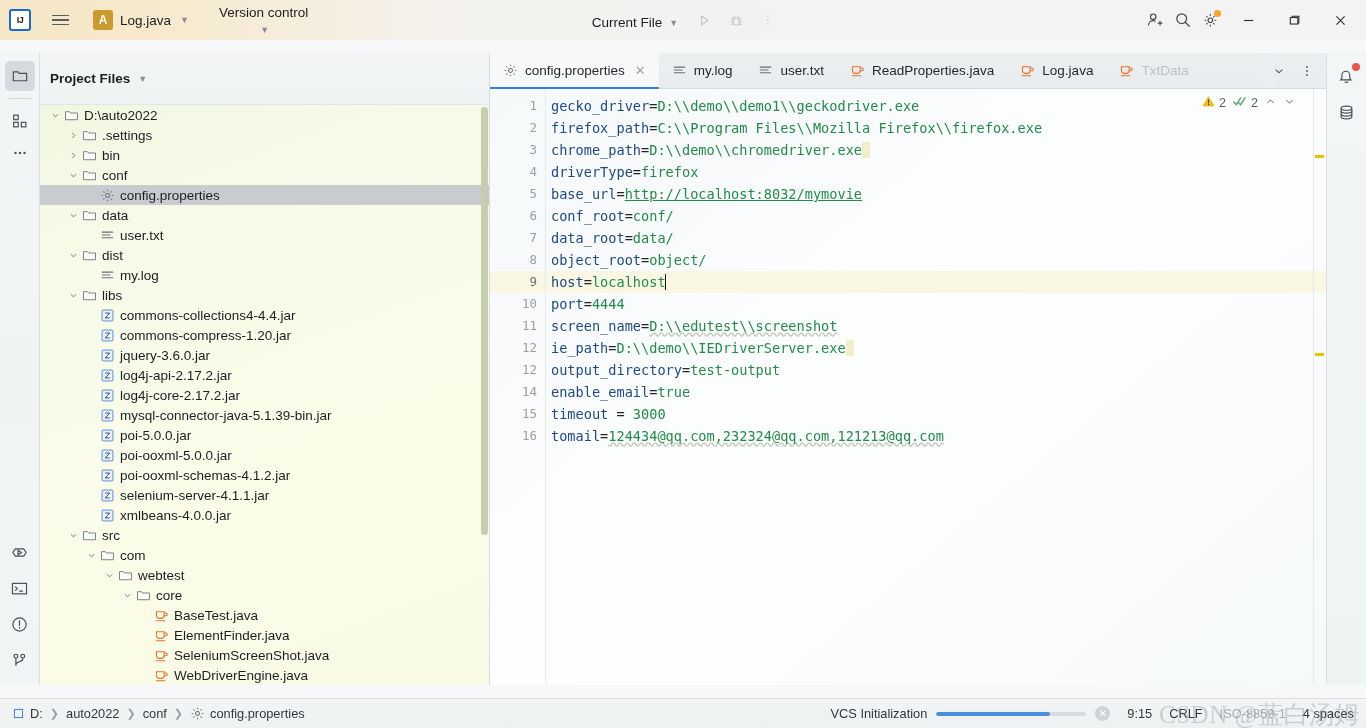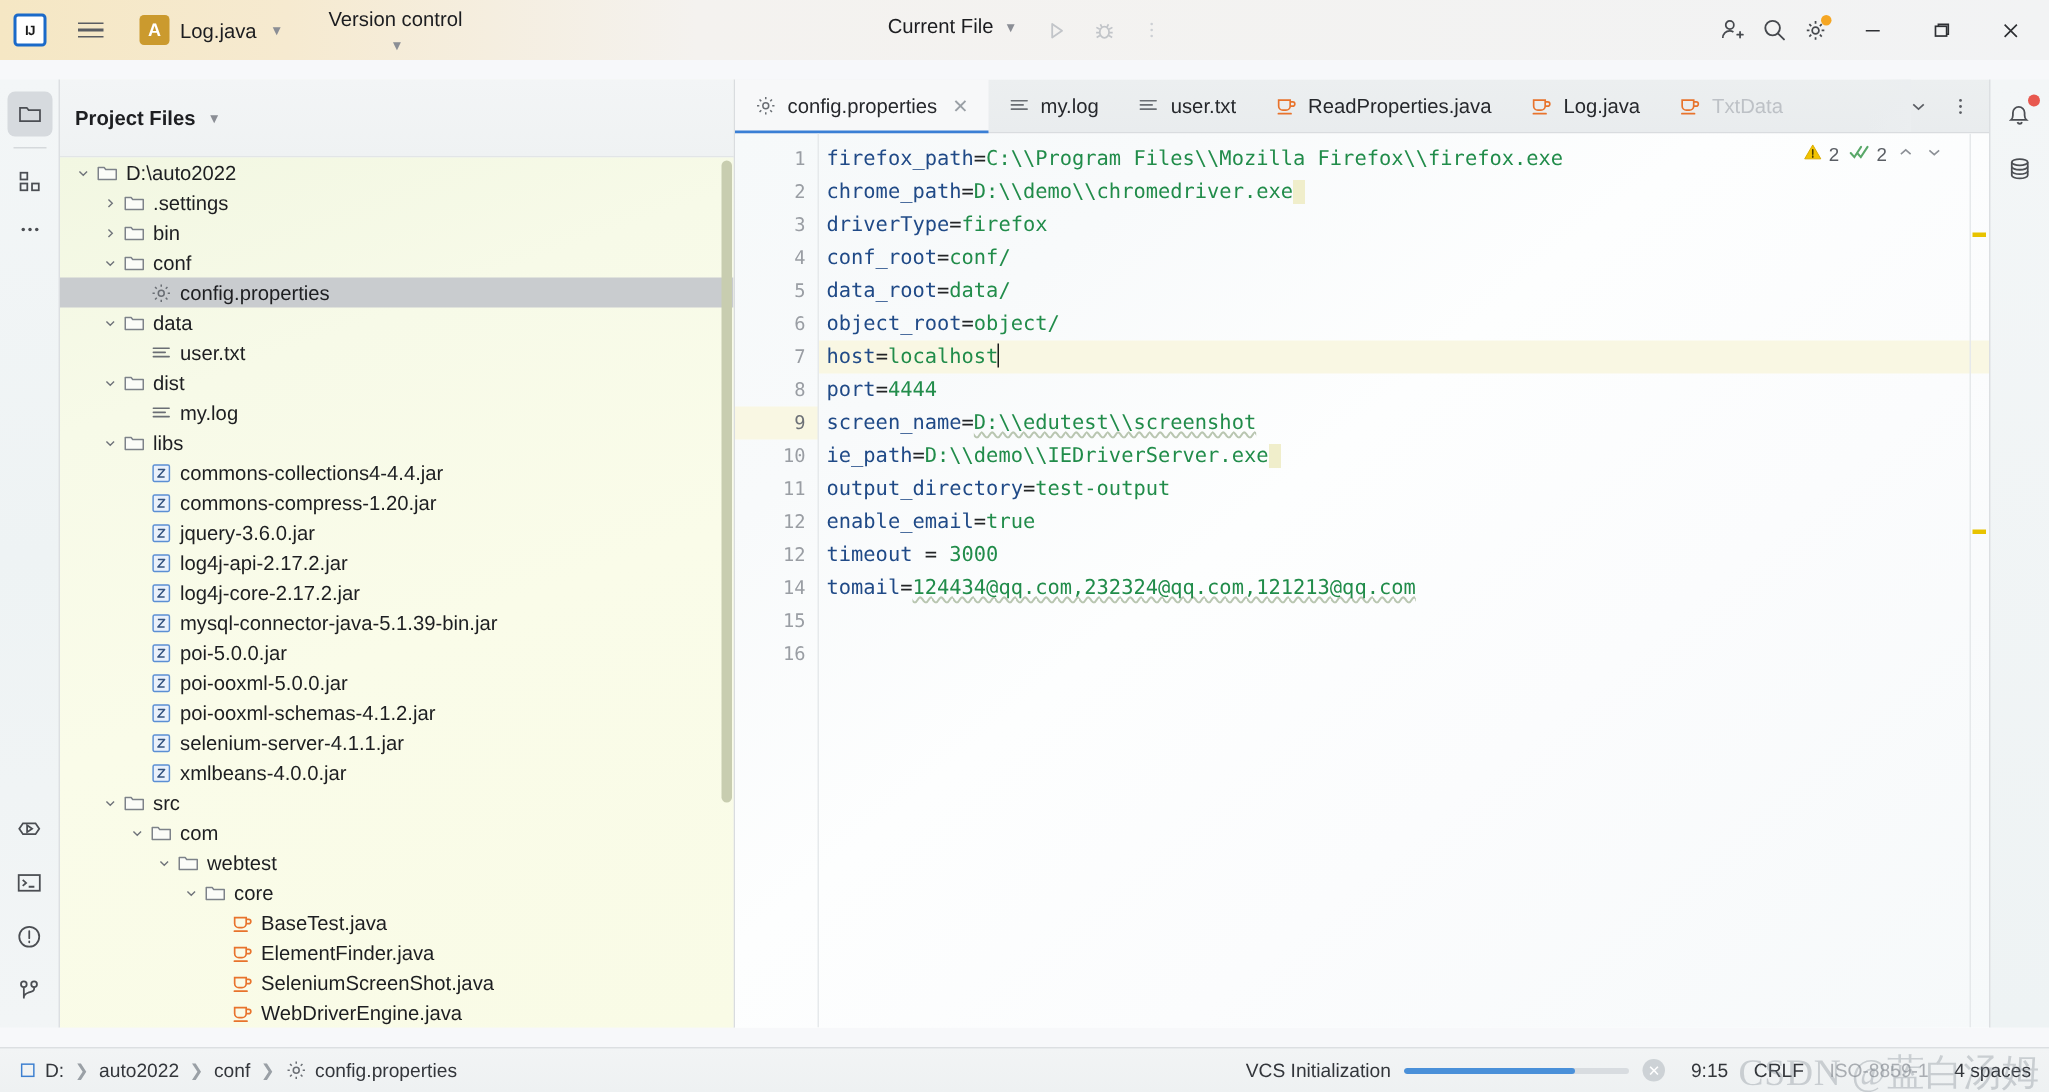--- a/index.html
+++ b/index.html
@@ -35,21 +35,21 @@
   }
   .a-badge {
     width: 20px; height: 20px; border-radius: 3px; background: #cb9a2e;
     color: #fff; font-size: 12px; font-weight: 600;
     display: flex; align-items: center; justify-content: center;
   }
   .tb-text { font-size: 13.5px; color: #1c1d20; }
   .chev { color: #8b8e95; font-size: 9px; margin-left: 2px; }
   .vcs-chip { display:flex; align-items:center; gap:5px; margin-left: 18px; padding: 3px 6px; border-radius:5px; cursor:pointer;flex-direction:column;}
 
-  .tb-center { position: absolute; left: 50%; transform: translateX(-50%); display: flex; align-items: flex-start; gap: 6px;}
+  .tb-center { position: absolute; left: 50%; transform: translateX(-50%); display: flex; align-items: flex-end; gap: 6px;}
   .run-cfg { display:flex; align-items:center; gap:5px; padding: 3px 7px; border-radius: 5px; cursor:pointer;}
   .icon-btn { width:26px; height:26px; display:flex; align-items:center; justify-content:center; border-radius:5px; cursor:pointer; }
   .icon-btn svg { display:block; }
 
   .tb-right { margin-left: auto; display: flex; align-items: center; padding-right: 4px; gap: 2px; }
   .win-btn { width: 44px; height: 38px; display:flex; align-items:center; justify-content:center; cursor:pointer; }
   .gear-wrap { position: relative; }
   .gear-dot { position:absolute; top:3px; right:3px; width:7px; height:7px; border-radius:50%; background:#f5a623; }
 
   
@@ -783,23 +783,25 @@
             <div class="ln">10</div>
             <div class="ln">11</div>
             <div class="ln">12</div>
             <div class="ln">12</div>
             <div class="ln">14</div>
             <div class="ln">15</div>
             <div class="ln">16</div>
             <div class="gutter-divider"></div>
         </div>
         <div class="code" id="code">
+            <div class="cline"><span class="k">gecko_driver</span><span class="eq">=</span><span class="v">D:\\demo\\demo1\\geckodriver.exe</span></div>
             <div class="cline"><span class="k">firefox_path</span><span class="eq">=</span><span class="v">C:\\Program Files\\Mozilla Firefox\\firefox.exe</span></div>
             <div class="cline"><span class="k">chrome_path</span><span class="eq">=</span><span class="v">D:\\demo\\chromedriver.exe</span><span class="sel">&nbsp;</span></div>
             <div class="cline"><span class="k">driverType</span><span class="eq">=</span><span class="v">firefox</span></div>
+            <div class="cline"><span class="k">base_url</span><span class="eq">=</span><span class="lnk">http://localhost:8032/mymovie</span></div>
             <div class="cline"><span class="k">conf_root</span><span class="eq">=</span><span class="v">conf/</span></div>
             <div class="cline"><span class="k">data_root</span><span class="eq">=</span><span class="v">data/</span></div>
             <div class="cline"><span class="k">object_root</span><span class="eq">=</span><span class="v">object/</span></div>
             <div class="cline cur"><span class="k">host</span><span class="eq">=</span><span class="v">localhost</span><span class="caret"></span></div>
             <div class="cline"><span class="k">port</span><span class="eq">=</span><span class="v">4444</span></div>
             <div class="cline"><span class="k">screen_name</span><span class="eq">=</span><span class="v squig">D:\\edutest\\screenshot</span></div>
             <div class="cline"><span class="k">ie_path</span><span class="eq">=</span><span class="v">D:\\demo\\IEDriverServer.exe</span><span class="sel">&nbsp;</span></div>
             <div class="cline"><span class="k">output_directory</span><span class="eq">=</span><span class="v">test-output</span></div>
             <div class="cline"><span class="k">enable_email</span><span class="eq">=</span><span class="v">true</span></div>
             <div class="cline"><span class="k">timeout </span><span class="eq">= </span><span class="v">3000</span></div>

